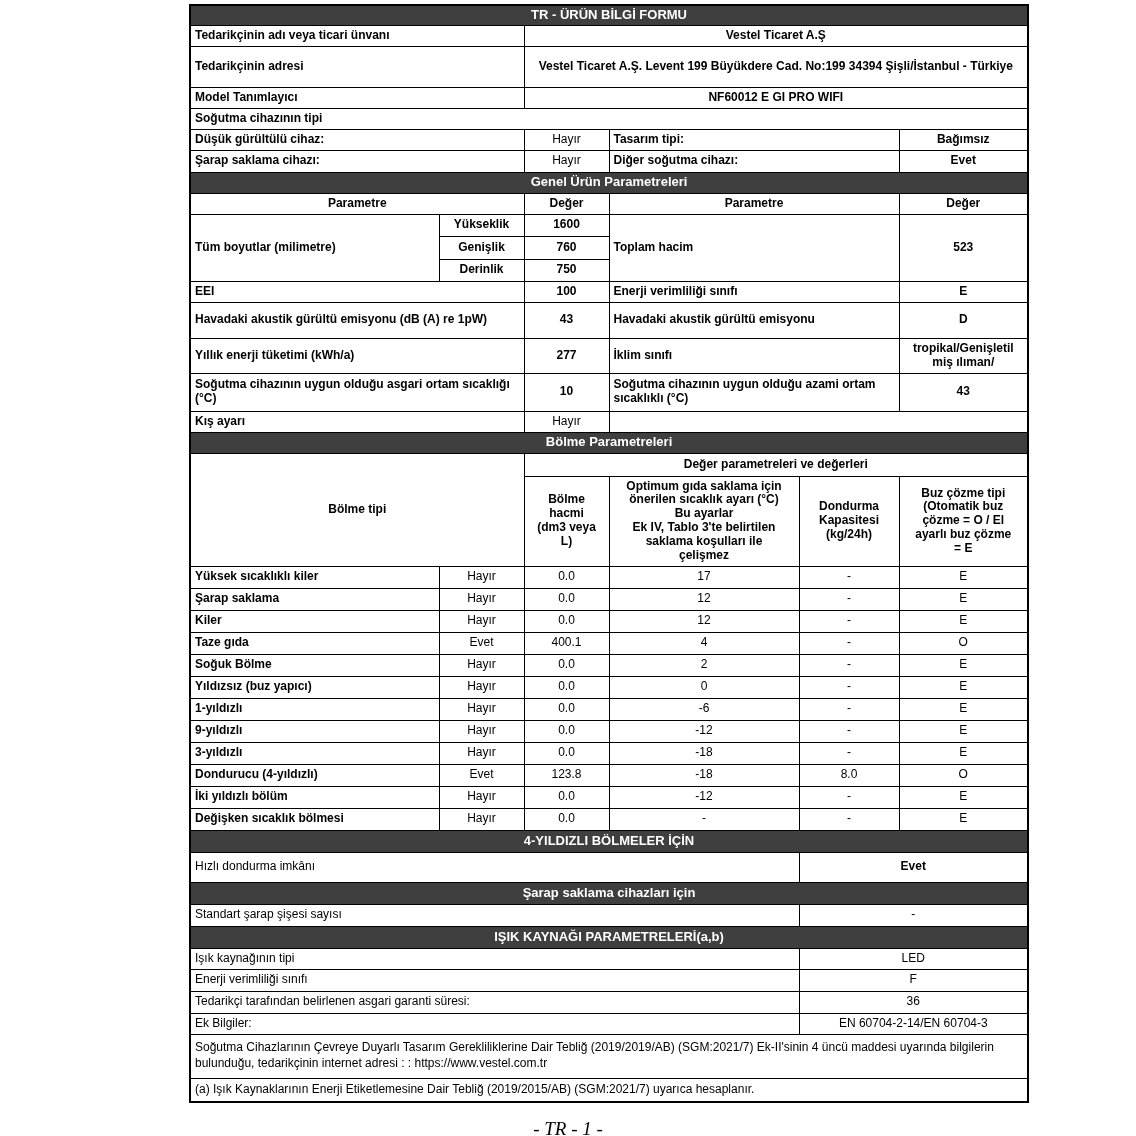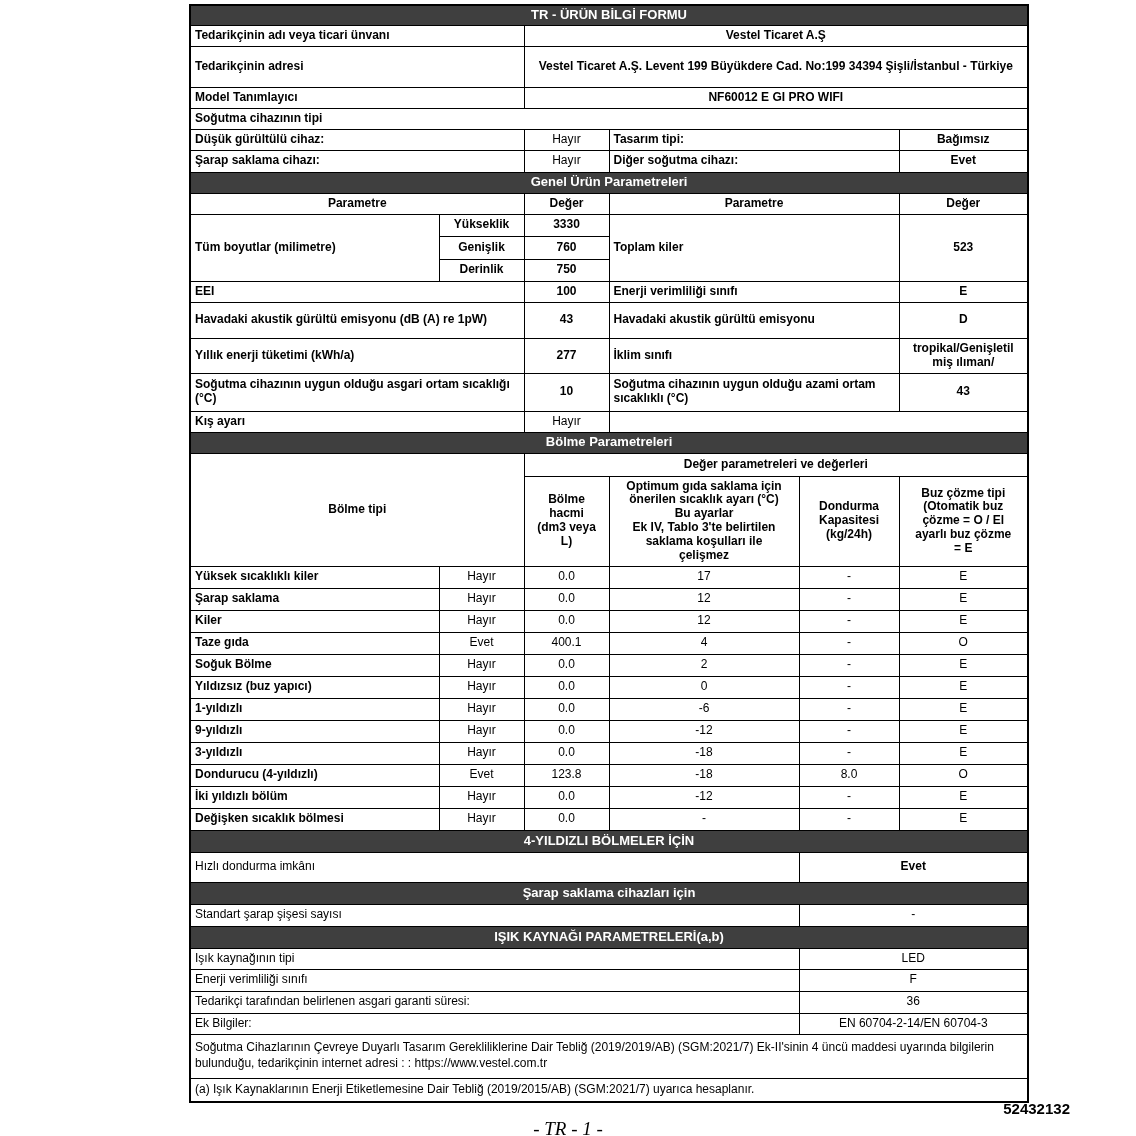--- a/index.html
+++ b/index.html
@@ -76,22 +76,22 @@
   </tr>
   <tr style="height:21px">
     <td colspan="2" class="c b">Parametre</td>
     <td class="c b">Değer</td>
     <td colspan="2" class="c b">Parametre</td>
     <td class="c b">Değer</td>
   </tr>
   <tr style="height:22px">
     <td rowspan="3" class="b">Tüm boyutlar (milimetre)</td>
     <td class="c b">Yükseklik</td>
-    <td class="c b">3330</td>
-    <td rowspan="3" colspan="2" class="b">Toplam kiler</td>
+    <td class="c b">1600</td>
+    <td rowspan="3" colspan="2" class="b">Toplam hacim</td>
     <td rowspan="3" class="c b">523</td>
   </tr>
   <tr style="height:23px">
     <td class="c b">Genişlik</td>
     <td class="c b">760</td>
   </tr>
   <tr style="height:22px">
     <td class="c b">Derinlik</td>
     <td class="c b">750</td>
   </tr>
@@ -289,15 +289,14 @@
 
   <tr style="height:44px">
     <td colspan="6" class="note">Soğutma Cihazlarının Çevreye Duyarlı Tasarım Gerekliliklerine Dair Tebliğ (2019/2019/AB) (SGM:2021/7) Ek-II'sinin 4 üncü maddesi uyarında bilgilerin bulunduğu, tedarikçinin internet adresi :  : https://www.vestel.com.tr</td>
   </tr>
   <tr style="height:24px">
     <td colspan="6" class="note">(a) Işık Kaynaklarının Enerji Etiketlemesine Dair Tebliğ (2019/2015/AB) (SGM:2021/7)  uyarıca hesaplanır.</td>
   </tr>
 </tbody>
     </table>
 
-<div class="docnum">52432132</div>
 <div class="footer">- TR - 1 -</div>
 </div>
 
 </body></html>

